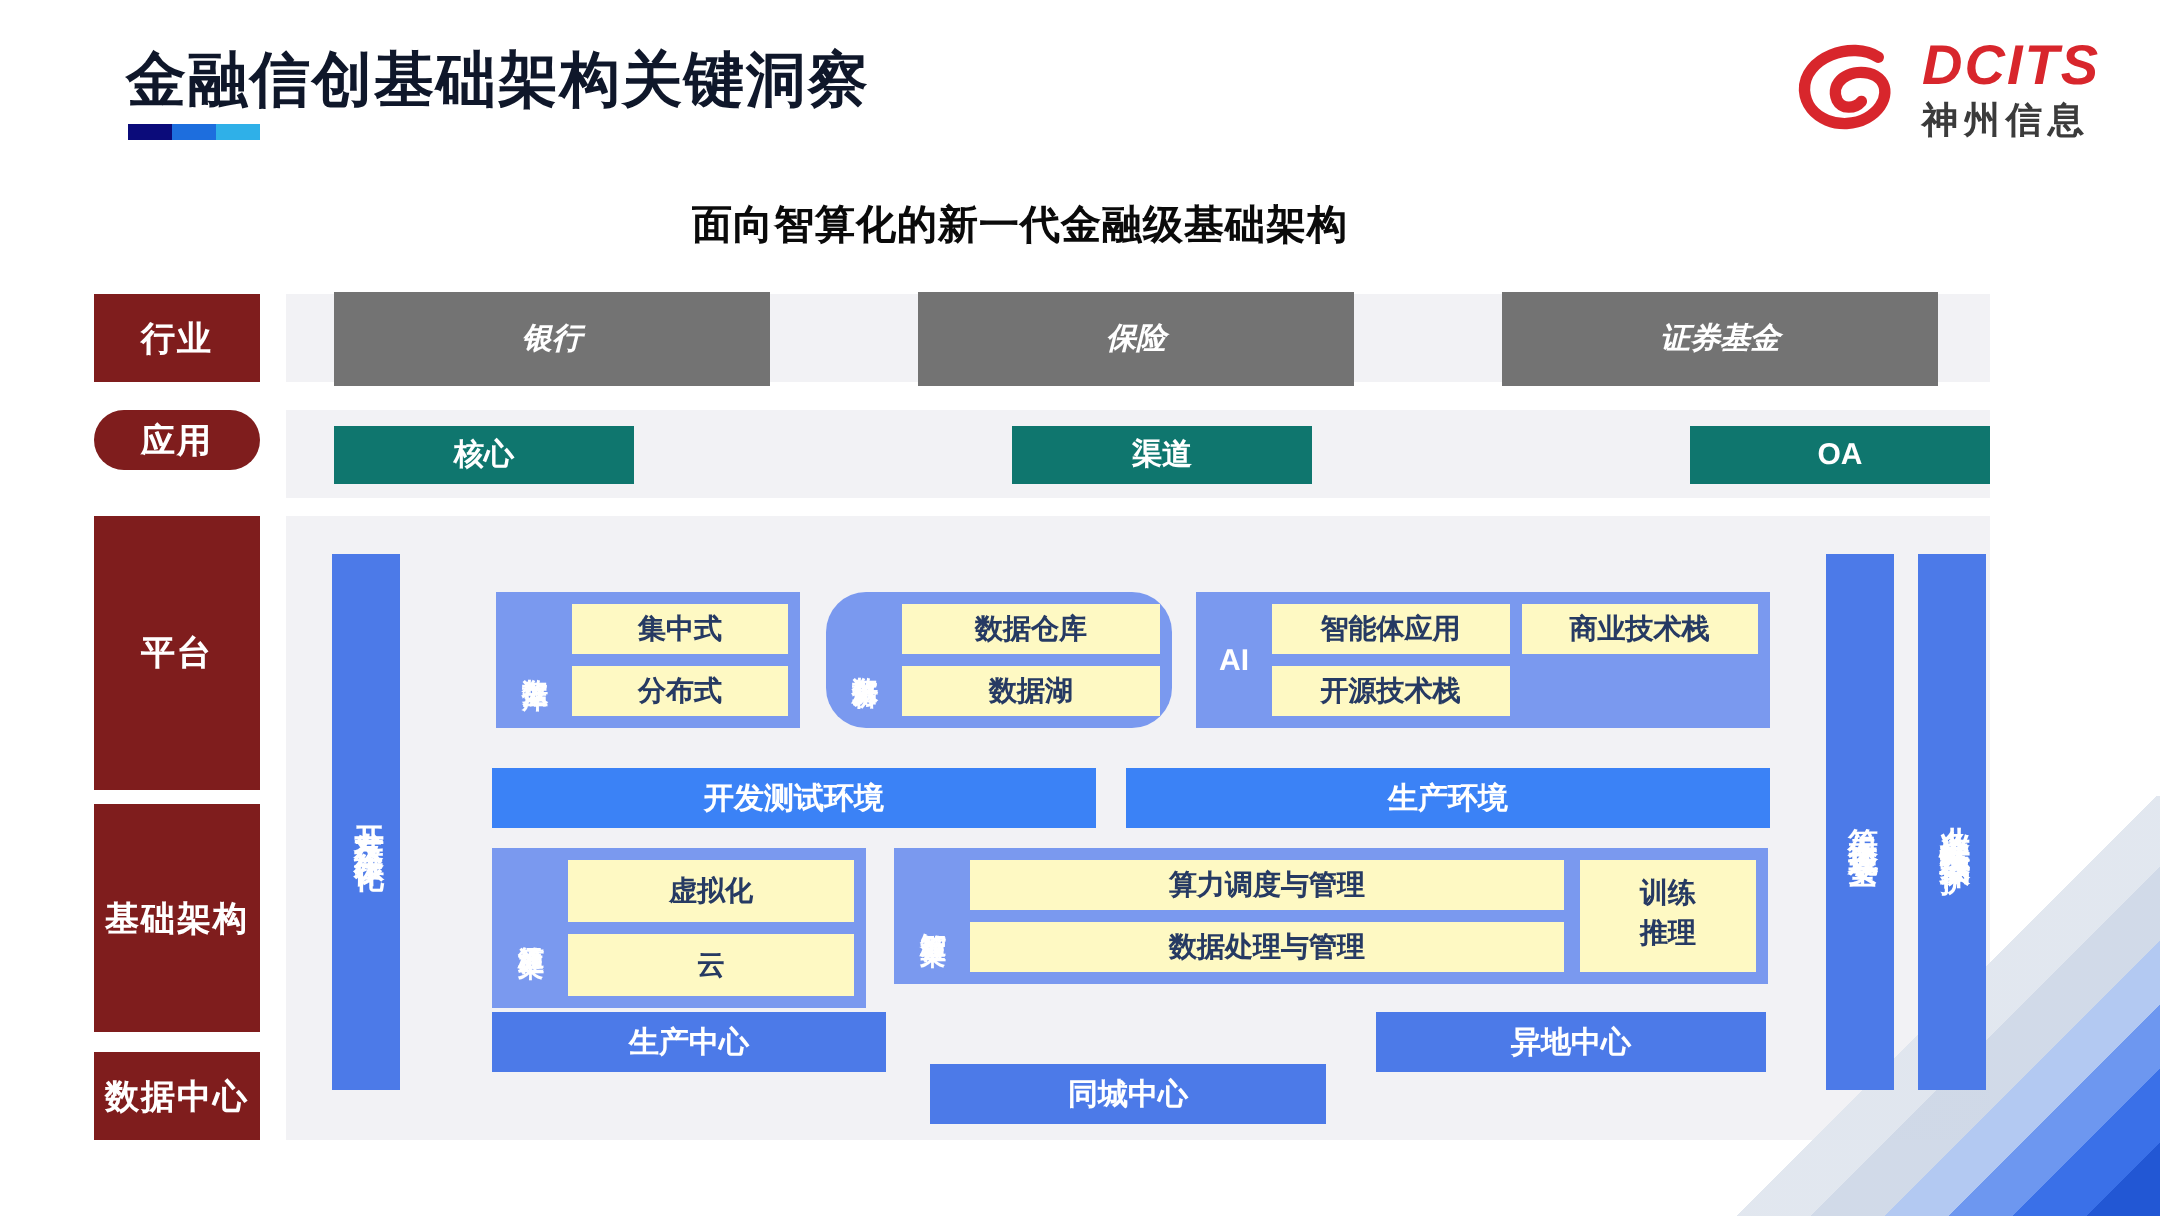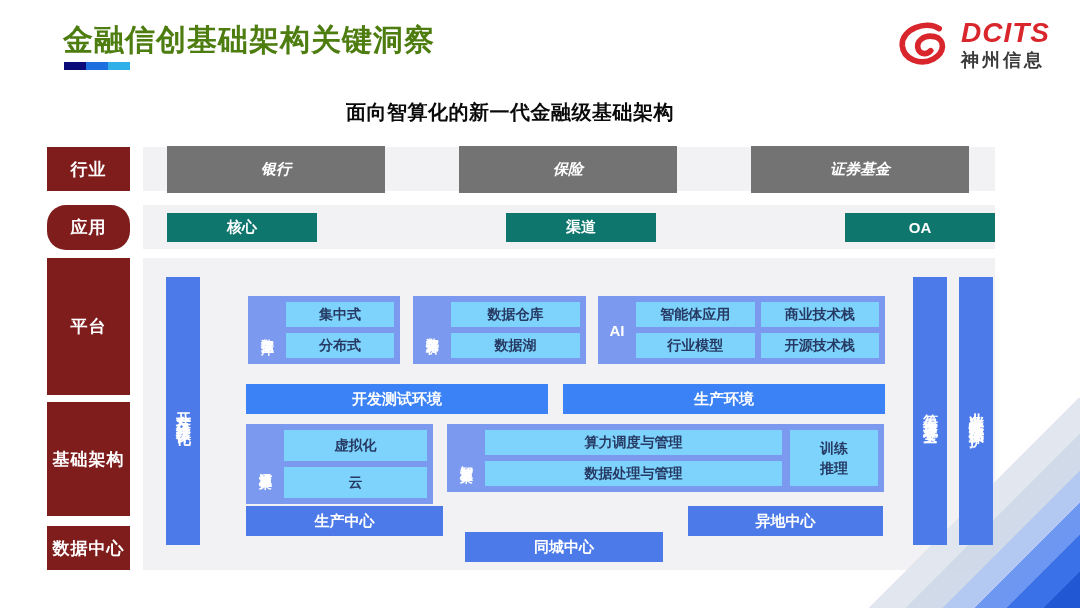--- a/index.html
+++ b/index.html
@@ -5,21 +5,21 @@
   * { margin:0; padding:0; box-sizing:border-box; }
   html,body { background:#ffffff; }
   .slide {
     position:relative; width:1080px; height:608px; background:#ffffff;
     font-family:"Liberation Sans","DejaVu Sans",sans-serif; overflow:hidden;
   }
 
   
   .page-title {
     position:absolute; left:63px; top:20px; font-size:30px; font-weight:bold;
-    color:#4d7c0f; letter-spacing:1px; white-space:nowrap;
+    color:#0f172a; letter-spacing:1px; white-space:nowrap;
   }
   .title-underline { position:absolute; left:64px; top:62px; width:66px; height:8px; display:flex; }
   .title-underline span { flex:1; }
   .u1 { background:#0b0b7a; } .u2 { background:#1d6ede; } .u3 { background:#2fb0e8; }
 
   .logo { position:absolute; right:30px; top:16px; display:flex; align-items:center; gap:9px; }
   .logo-swirl { width:58px; height:56px; }
   .logo-text { display:flex; flex-direction:column; line-height:1; }
   .logo-brand { font-size:28px; font-weight:bold; font-style:italic; color:#d8262c; letter-spacing:1px; }
   .logo-company { font-size:18px; font-weight:bold; color:#3b3b3b; letter-spacing:3px; margin-top:4px; }
@@ -29,21 +29,21 @@
     font-size:20px; font-weight:bold; color:#0a0a0a; letter-spacing:0.5px;
   }
 
   
   .side-label {
     position:absolute; left:47px; width:83px; background:#7f1d1d; color:#ffffff;
     font-weight:bold; font-size:17px; display:flex; align-items:center; justify-content:center;
     letter-spacing:1px;
   }
   #side-industry { top:147px; height:44px; }
-  #side-app      { top:205px; height:45px;border-radius:19px; }
+  #side-app      { top:205px; height:30px;border-radius:19px; }
   #side-platform { top:258px; height:137px; }
   #side-infra    { top:402px; height:114px; }
   #side-dc       { top:526px; height:44px; }
 
   
   .strip { position:absolute; left:143px; width:852px; background:#f2f2f5; }
   #strip-industry { top:147px; height:44px; display:flex; align-items:center; justify-content:space-between; padding:0 26px 0 24px; }
   #strip-app      { top:205px; height:44px; display:flex; align-items:center; justify-content:space-between; padding:0 0 0 24px; }
   .btn { color:#ffffff; font-size:15px; font-weight:bold; display:flex; align-items:center; justify-content:center; }
   .btn-industry { width:218px; height:47px; background:#737373;font-style:italic; }
@@ -64,25 +64,25 @@
   #vbar-continuity .vtext { letter-spacing:2px; }
 
   .section { position:absolute; background:#7a99ef; display:flex; padding:6px; }
   .section-label {
     color:#ffffff; width:26px; display:flex; align-items:center; justify-content:center;
     font-weight:bold; font-size:13px; letter-spacing:1px; flex:none;
   }
   .section-label.vtext { font-size:13px; letter-spacing:1px; }
   .section-body { flex:1; display:flex; flex-direction:column; gap:6px; margin-left:6px; }
   .chip {
-    background:#7dd3fc; color:#263a63; font-size:14px; font-weight:bold;
-    display:flex; align-items:center; justify-content:center; flex:1; min-height:0;
+    background:#fef9c3; color:#263a63; font-size:14px; font-weight:bold;
+    display:flex; align-items:center; justify-content:center; flex:1; min-height:0;font-family:Liberation Mono, monospace;
   }
   #sec-db        { left:105px; top:38px; width:152px; height:68px; }
-  #sec-analytics { left:270px; top:38px; width:173px; height:68px; }
+  #sec-analytics { left:270px; top:38px; width:173px; height:68px;border-radius:20px; }
   #sec-ai        { left:455px; top:38px; width:287px; height:68px; }
   #sec-ai .section-body { display:grid; grid-template-columns:1fr 1fr; }
   #sec-ai .section-label { font-size:15px; letter-spacing:0; }
 
   .envbar {
     position:absolute; top:126px; height:30px; background:#3b82f6; color:#ffffff;
     font-size:15px; font-weight:bold; display:flex; align-items:center; justify-content:center;
   }
   #env-dev  { left:103px; width:302px; }
   #env-prod { left:420px; width:322px; }
@@ -183,21 +183,20 @@
         <div class="chip">数据仓库</div>
         <div class="chip">数据湖</div>
       </div>
     </div>
 
     <div class="section" id="sec-ai">
       <div class="section-label">AI</div>
       <div class="section-body">
         <div class="chip">智能体应用</div>
         <div class="chip">商业技术栈</div>
-        <div class="chip">行业模型</div>
         <div class="chip">开源技术栈</div>
       </div>
     </div>
 
     <div class="envbar" id="env-dev">开发测试环境</div>
     <div class="envbar" id="env-prod">生产环境</div>
 
     <div class="section" id="sec-general">
       <div class="section-label vtext">通算框架</div>
       <div class="section-body">

